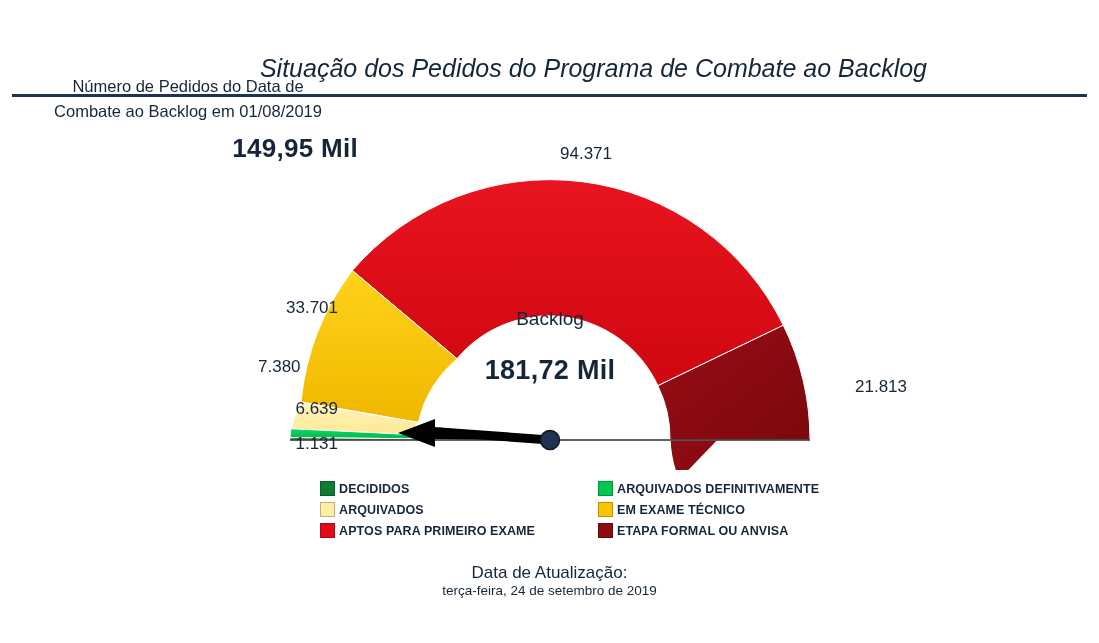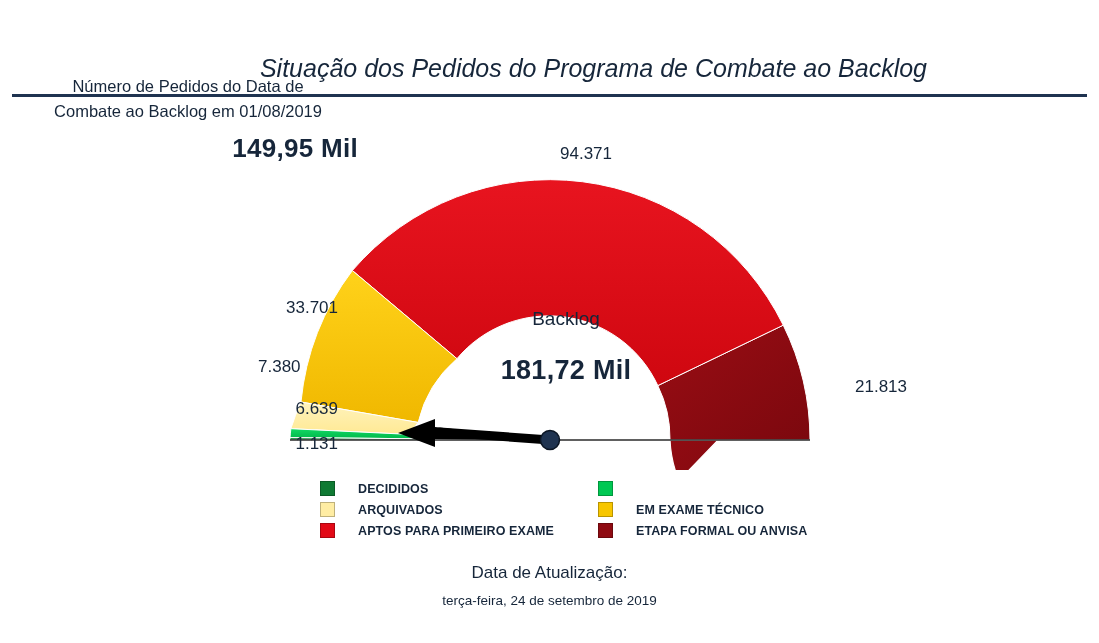--- a/index.html
+++ b/index.html
@@ -73,21 +73,21 @@
     width: 640px;
     height: 330px;
   }
   .gauge-svg {
     display: block;
   }
 
   
   .center-label {
     position: absolute;
-    left: 16px;
+    left: 0;
     width: 640px;
     text-align: center;
     color: #16263a;
   }
   .center-label.title {
     top: 168px;
     font-size: 19px;
   }
   .center-label.value {
     top: 215px;
@@ -117,21 +117,21 @@
     top: 478px;
     width: 560px;
     display: grid;
     grid-template-columns: 278px 282px;
     grid-auto-rows: 21px;
     align-items: center;
   }
   .legend-item {
     display: flex;
     align-items: center;
-    gap: 23px;
+    gap: 4px;
   }
   .legend-swatch {
     width: 13px;
     height: 13px;
     flex: 0 0 13px;
     border: 1px solid rgba(0,0,0,0.25);
   }
   .legend-text {
     font-size: 12.5px;
     font-weight: bold;
@@ -146,21 +146,21 @@
     left: 0;
     top: 563px;
     width: 1099px;
     text-align: center;
   }
   .footer .f1 {
     font-size: 17px;
     color: #16263a;
   }
   .footer .f2 {
-    margin-top: 10px;
+    margin-top: 0;
     font-size: 13.5px;
     color: #16263a;
   }
 </style>
 </head>
 <body>
 
 <div class="header">
   <div class="header-title">Situação dos Pedidos do Programa de Combate ao Backlog</div>
   <div class="header-rule"></div>
@@ -238,20 +238,21 @@
 <div class="lbl lbl-6639">6.639</div>
 <div class="lbl lbl-1131">1.131</div>
 
 <div class="legend">
   <div class="legend-item">
     <span class="legend-swatch" style="background:#0f7a33"></span>
     <span class="legend-text">DECIDIDOS</span>
   </div>
   <div class="legend-item">
     <span class="legend-swatch" style="background:#00c853"></span>
+    <span class="legend-text">ARQUIVADOS DEFINITIVAMENTE</span>
   </div>
   <div class="legend-item">
     <span class="legend-swatch" style="background:#ffeda3"></span>
     <span class="legend-text">ARQUIVADOS</span>
   </div>
   <div class="legend-item">
     <span class="legend-swatch" style="background:#f7c600"></span>
     <span class="legend-text">EM EXAME TÉCNICO</span>
   </div>
   <div class="legend-item">

